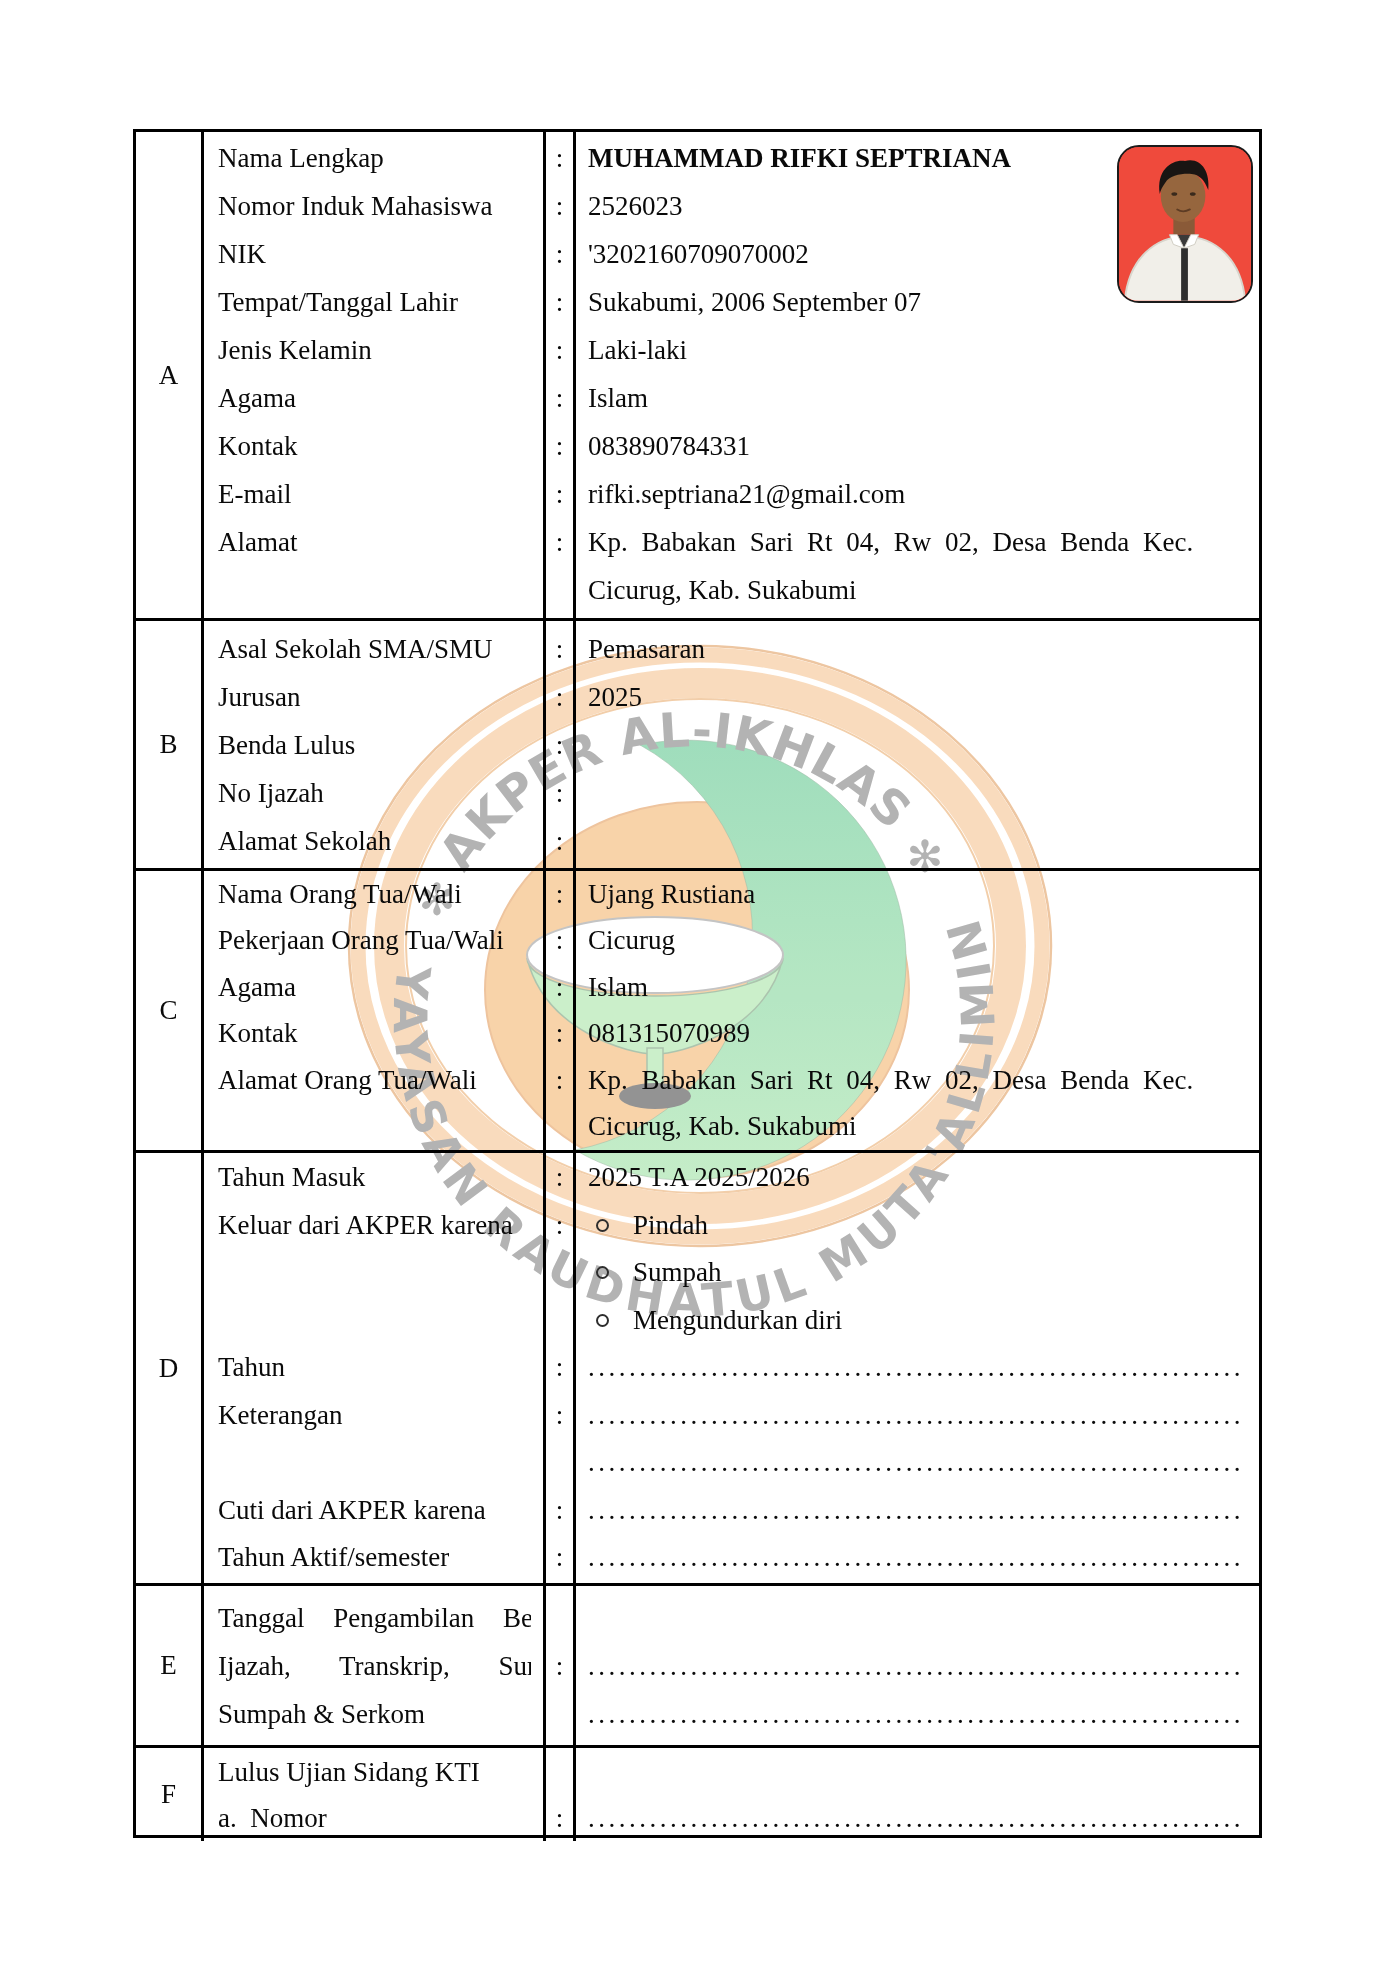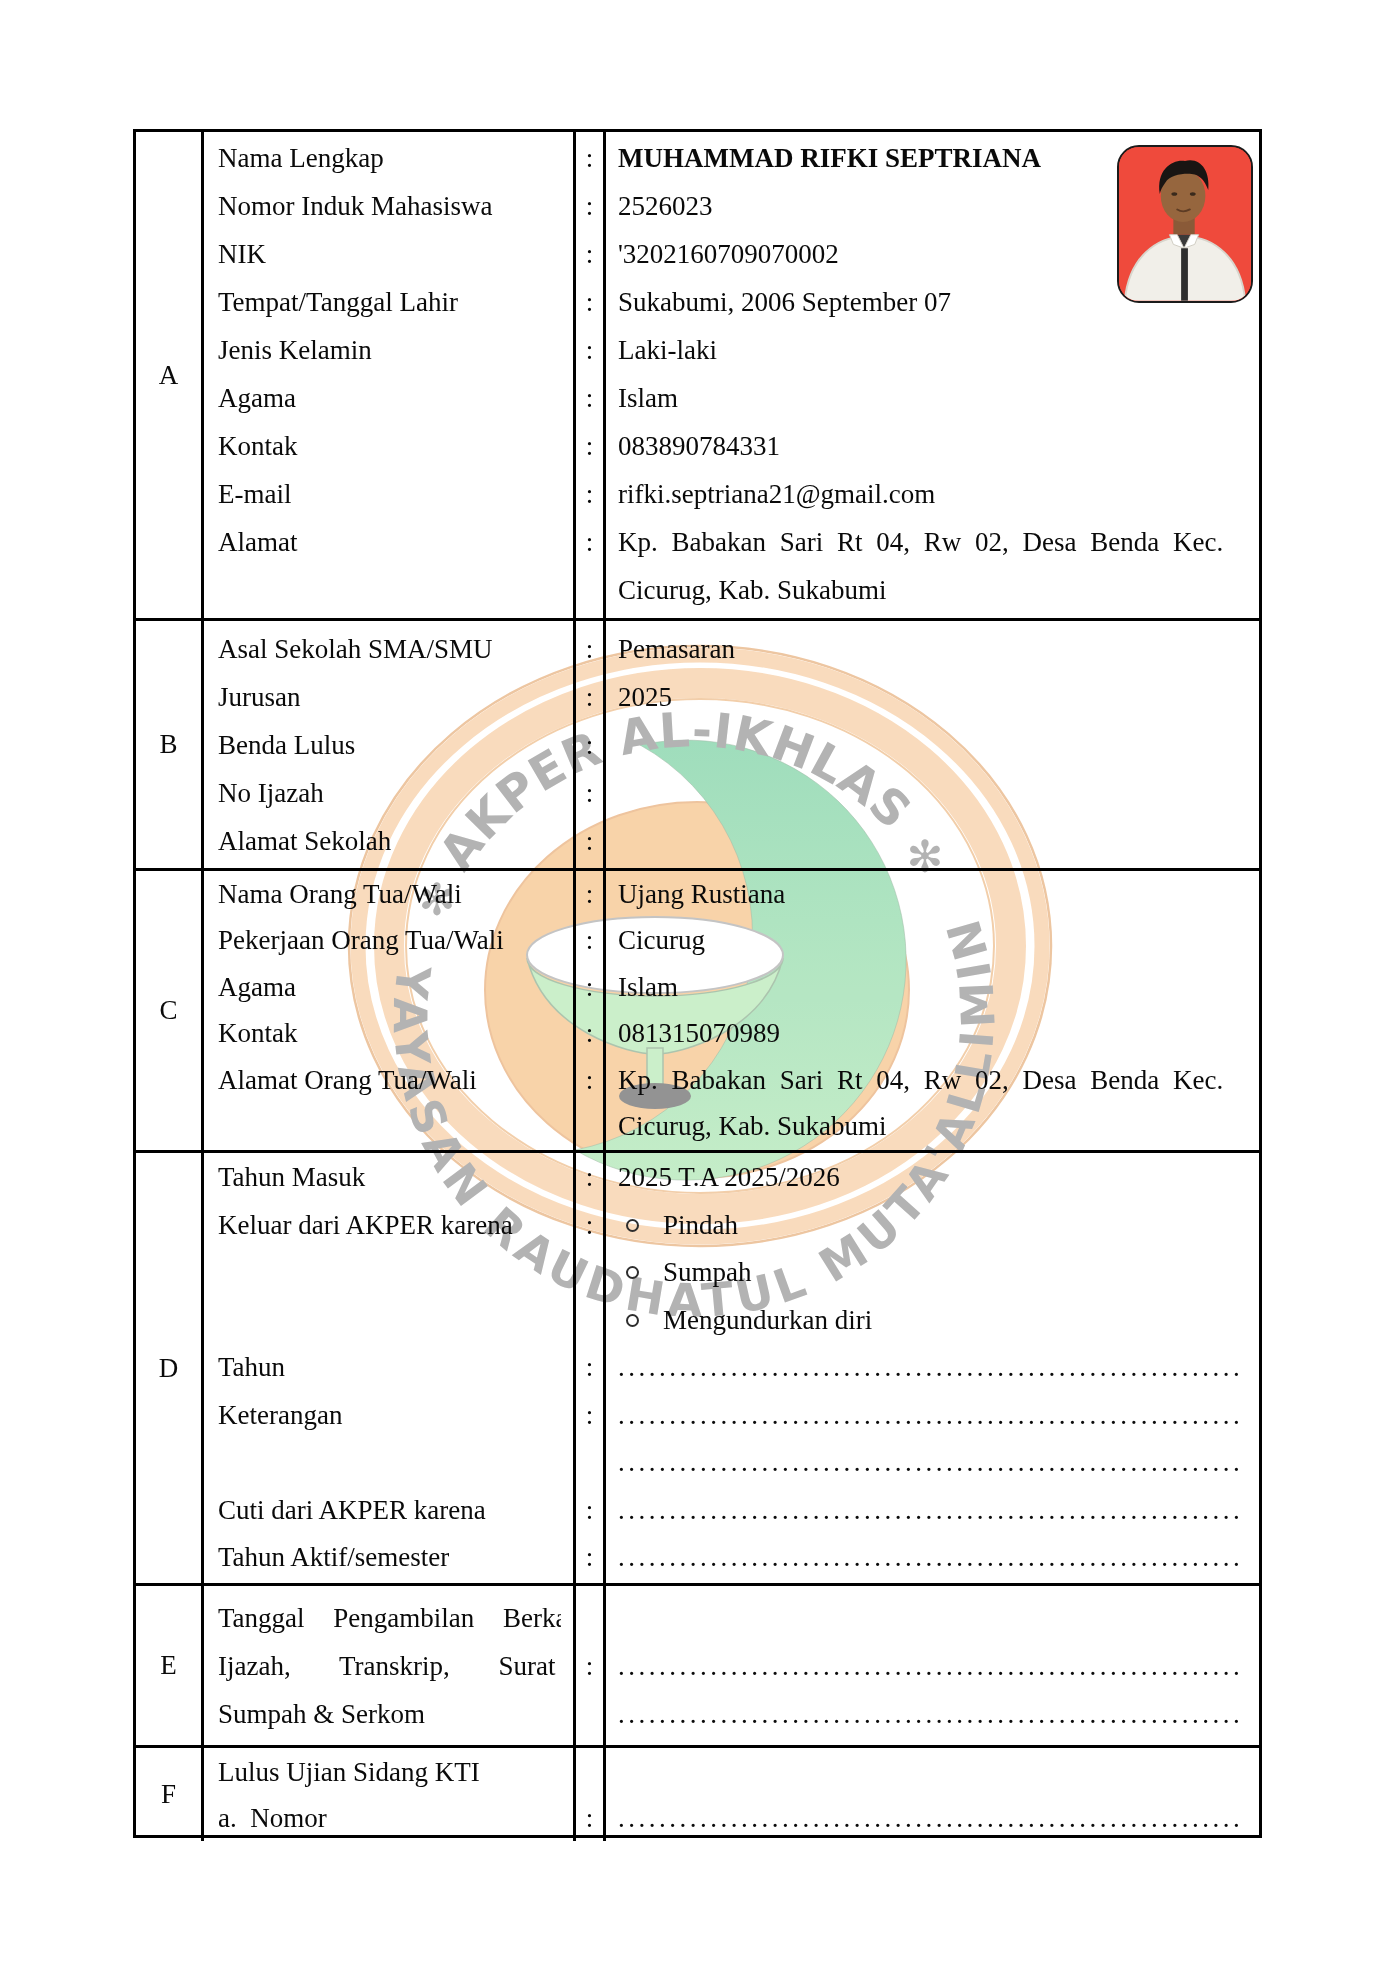--- a/index.html
+++ b/index.html
@@ -7,21 +7,21 @@
         font-family:"Liberation Serif","DejaVu Serif",serif;color:#0a0a0a;font-size:27px;}
   
   .wm{position:absolute;left:330px;top:580px;width:730px;height:770px;z-index:1;pointer-events:none;opacity:.96;}
   
   .formtable{position:absolute;left:133px;top:129px;width:1129px;height:1709px;
              border:3px solid #000;box-sizing:border-box;z-index:2;background:transparent;}
   .sec{display:flex;box-sizing:border-box;height:var(--h);border-top:3px solid #000;}
   .sec.first{border-top:none;}
   .colL{width:68px;box-sizing:border-box;border-right:3px solid #000;display:flex;
         align-items:center;justify-content:center;flex:none;}
-  .colLab{width:372px;box-sizing:border-box;border-right:3px solid #000;
+  .colLab{width:342px;box-sizing:border-box;border-right:3px solid #000;
           padding:var(--pt) 12px 0 14px;flex:none;overflow:hidden;}
   .colC{width:30px;box-sizing:border-box;border-right:3px solid #000;
         padding-top:var(--pt);flex:none;overflow:hidden;}
   .colV{flex:1;box-sizing:border-box;padding:var(--pt) 14px 0 12px;overflow:hidden;}
   .ln{height:var(--lh);display:flex;align-items:center;white-space:pre;overflow:hidden;}
   .colC .ln{justify-content:center;}
   .b{font-weight:bold;}
   .jst{word-spacing:7px;}
   .w1{word-spacing:22px;}
   .w2{word-spacing:42px;text-align:right;}

